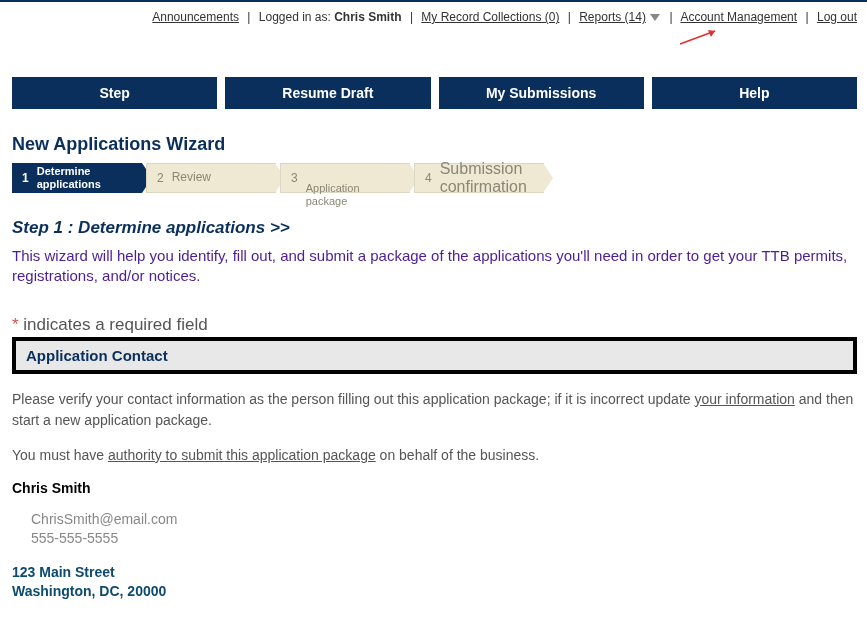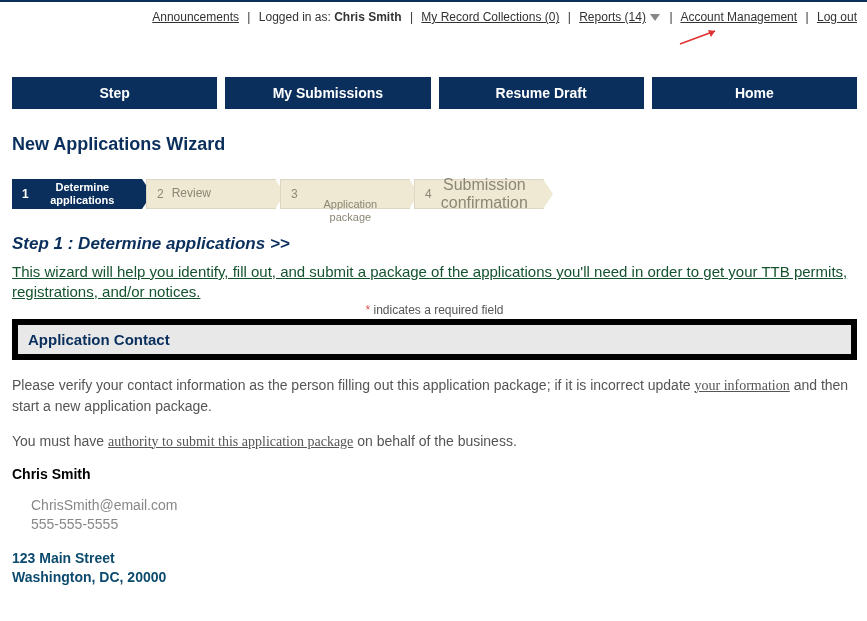--- a/index.html
+++ b/index.html
@@ -10,42 +10,42 @@
     .topbar a { color: #333; text-decoration: underline; }
     .topbar .sep { margin: 0 5px; color: #333; }
     .topbar .dropdown-icon { display: inline-block; }
     .topbar .dropdown-icon svg { vertical-align: middle; }
     
     .arrow-annotation { position: absolute; left: 675px; top: 27px; pointer-events: none; }
     
     .nav-tabs { display: flex; gap: 8px; margin-top: 45px; }
     .nav-tab { flex: 1; background: #0a2f5c; color: #fff; text-align: center; padding: 8px 0; font-weight: bold; font-size: 14px; cursor: pointer; }
     
-    .page-title { color: #0a2f5c; font-size: 18px; font-weight: bold; margin: 25px 0 24px 0; }
+    .page-title { color: #0a2f5c; font-size: 18px; font-weight: bold; margin: 25px 0 8px 0; }
     
     .wizard-steps { display: flex; gap: 4px; margin-bottom: 25px; }
     .wstep { display: flex; align-items: center; height: 30px; font-size: 12px; position: relative; }
     .wstep .num { padding: 0 8px 0 10px; }
-    .wstep .label { padding-right: 14px; line-height: 1.15; text-align: center; }
+    .wstep .label { padding-right: 14px; line-height: 1.15; }
     .wstep-active { background: #0a2f5c; color: #fff; font-weight: bold; width: 130px; }
     .wstep-active:after { content: ""; position: absolute; right: -10px; top: 0; width: 0; height: 0; border-top: 15px solid transparent; border-bottom: 15px solid transparent; border-left: 10px solid #0a2f5c; }
     .wstep-inactive { background: #efe9d3; border: 1px solid #dcd7c3; color: #8a8775; width: 130px; }
     .wstep-inactive:after { content: ""; position: absolute; right: -10px; top: -1px; width: 0; height: 0; border-top: 15px solid transparent; border-bottom: 15px solid transparent; border-left: 10px solid #efe9d3; }
     .wstep-inactive .num { font-weight: normal; }
     
     .step-heading { color: #0a2f5c; font-style: italic; font-weight: bold; font-size: 17px; margin-bottom: 8px; }
-    .intro-text { color: #14532d; font-size: 15px; line-height: 1.35; margin-bottom: 0; text-decoration: underline; }
+    .intro-text { color: #4c1d95; font-size: 15px; line-height: 1.35; margin-bottom: 28px; }
     
-    .required-note { text-align: center; font-size: 12px; color: #555; margin-bottom: 2px; }
+    .required-note { text-align: left; font-size: 17px; color: #555; margin-bottom: 2px; }
     .required-note .star { color: #d9534f; }
     
-    .section-header { background: #e8e8e8; border: 6px solid #000000; padding: 6px 10px; color: #0a2f5c; font-weight: bold; font-size: 15px; margin-bottom: 15px; }
+    .section-header { background: #e8e8e8; border: 4px solid #000000; padding: 6px 10px; color: #0a2f5c; font-weight: bold; font-size: 15px; margin-bottom: 15px; }
     
     .body-text { color: #555; font-size: 14px; line-height: 1.5; margin-bottom: 14px; }
-    .body-text a { color: #555; text-decoration: underline; font-family: Liberation Serif, serif; }
+    .body-text a { color: #555; text-decoration: underline; }
     
     .contact-name { font-weight: bold; font-size: 14px; color: #000; margin-bottom: 14px; }
     .contact-email, .contact-phone { color: #888; font-size: 14px; line-height: 1.4; margin-left: 19px; }
     .contact-phone { margin-bottom: 14px; }
     .contact-address { font-weight: bold; font-size: 14px; color: #0c4a6e; line-height: 1.35; }
   </style>
 </head>
 <body>
 
 <div class="page">
@@ -70,23 +70,23 @@
 
   <div class="arrow-annotation">
     <svg width="50" height="20">
       <line x1="5" y1="17" x2="40" y2="4" stroke="#e03030" stroke-width="1.5"></line>
       <polygon points="40,4 33,3 36,10" fill="#e03030"></polygon>
     </svg>
   </div>
 
   <div class="nav-tabs">
     <div class="nav-tab">Step</div>
+    <div class="nav-tab">Resume Draft</div>
     <div class="nav-tab">My Submissions</div>
-    <div class="nav-tab">Resume Draft</div>
-    <div class="nav-tab">Home</div>
+    <div class="nav-tab">Help</div>
   </div>
 
   <div class="page-title">New Applications Wizard</div>
 
   <div class="wizard-steps">
     <div class="wstep wstep-active">
       <span class="num">1</span>
       <span class="label" style="font-size:11px;">Determine applications</span>
     </div>
     <div class="wstep wstep-inactive">

